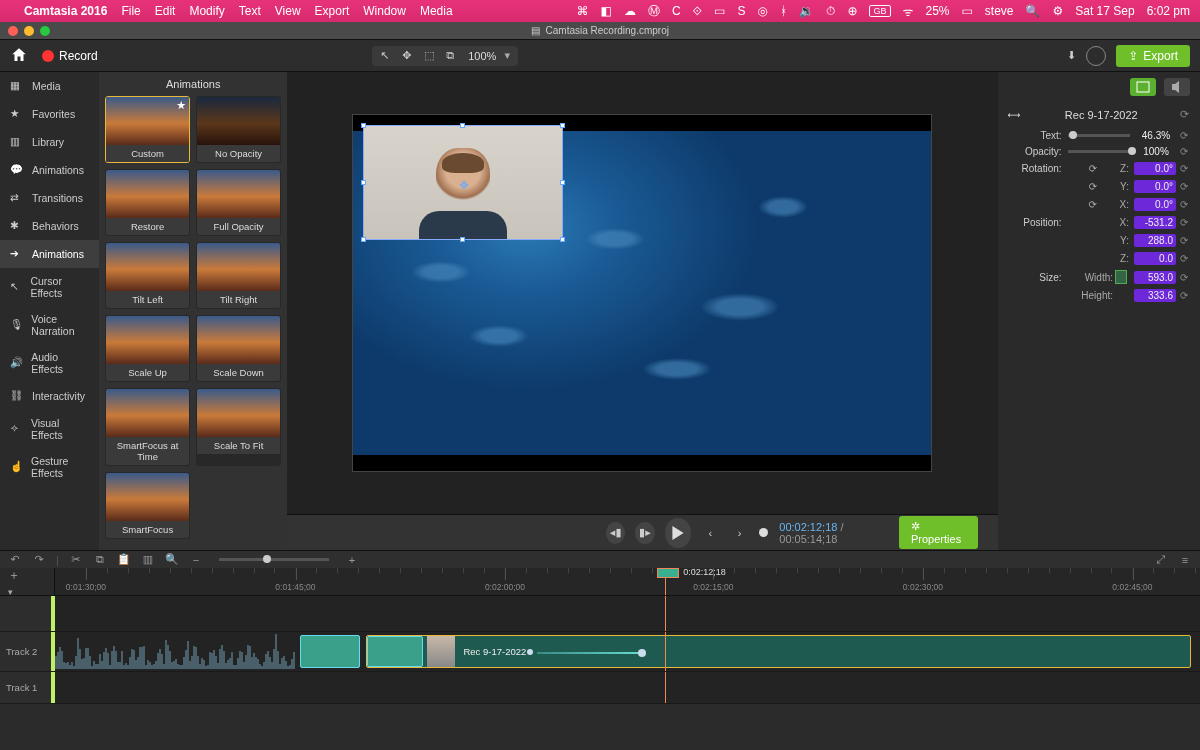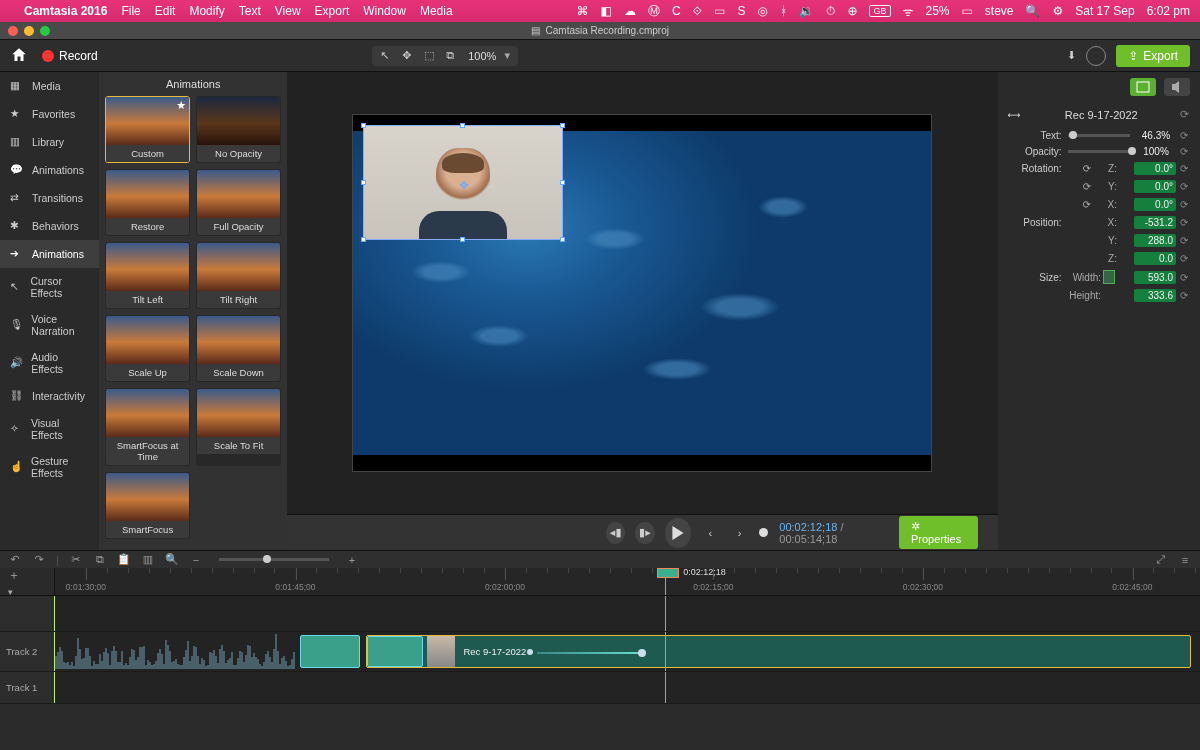--- a/index.html
+++ b/index.html
@@ -63,21 +63,21 @@
   .props { width:206px; background:#2a2a2a; padding:6px 10px;}
   .props-tabs {display:flex;gap:8px;justify-content:flex-end;margin-bottom:8px;}
   .props-tab{width:26px;height:18px;background:#444;border-radius:3px;}
   .props-tab.sel{background:#5cb030;}
   .props-title{display:flex;align-items:center;font-size:11px;color:#ddd;padding:4px 0;}
   .prow{display:flex;align-items:center;margin:5px 0;font-size:10px;}
   .prow .lbl{width:54px;text-align:right;margin-right:6px;}
   .prow .slider{flex:1;height:3px;background:#555;position:relative;margin-right:6px;}
   .prow .slider .knob{position:absolute;top:-3px;width:8px;height:8px;background:#ccc;border-radius:50%;}
   .prow .val{width:40px;text-align:center;color:#eee;font-size:10px;}
-  .prow .numbox{width:42px;background:#15803d;padding:1px 3px;text-align:right;font-size:10px;color:#eee;border-radius:2px;margin-left:15px;}
+  .prow .numbox{width:42px;background:#6d28d9;padding:1px 3px;text-align:right;font-size:10px;color:#eee;border-radius:2px;margin-left:3px;}
   .prow .axis{color:#aaa;margin-left:auto;margin-right:2px;}
   .reset{margin-left:4px;color:#888;width:10px;display:inline-block;}
   .lock{width:12px;height:14px;border:1px solid #5a5;background:#364;display:inline-block;margin-right:4px;}
   
   .tl-tools{height:18px;background:#2f2f2f;display:flex;align-items:center;gap:10px;padding:0 8px;border-top:1px solid #111;}
   .tl-tool{width:14px;height:12px;color:#999;display:flex;align-items:center;justify-content:center;}
   .zoom-slider{width:110px;height:3px;background:#555;position:relative;margin:0 6px;}
   .zoom-slider::after{content:'';position:absolute;left:40%;top:-3px;width:8px;height:8px;background:#ccc;border-radius:50%;}
   .timeline{background:#262626;}
   .tl-ruler{height:28px;display:flex;position:relative;border-bottom:1px solid #111;}
@@ -85,21 +85,21 @@
   .tl-ruler-body{flex:1;position:relative;background:#262626;}
   .tick{position:absolute;top:14px;font-size:8.5px;color:#888;transform:translateX(-50%);}
   .tick::before{content:'';position:absolute;left:50%;top:-14px;width:1px;height:12px;background:#555;}
   .playhead{position:absolute;top:0;bottom:0;width:1px;background:#e85;z-index:5;}
   .playhead-hd{position:absolute;top:0;left:-8px;width:22px;height:10px;background:#3ab090;border:1px solid #e85;}
   .playhead-time{position:absolute;top:-1px;left:18px;font-size:9px;color:#ddd;white-space:nowrap;}
   .tracks{}
   .track{display:flex;height:32px;border-bottom:1px solid #1a1a1a;}
   .track.t2{height:40px;}
   .track.spacer{height:36px;}
-  .track-hdr{width:55px;background:#2d2d2d;display:flex;align-items:center;padding-left:6px;font-size:9.5px;color:#aaa;border-right:1px solid #bef264;}
+  .track-hdr{width:55px;background:#2d2d2d;display:flex;align-items:center;padding-left:6px;font-size:9.5px;color:#aaa;border-right:4px solid #bef264;}
   .track-body{flex:1;position:relative;background:#232323;overflow:hidden;}
   .clip{position:absolute;top:3px;bottom:3px;background:#3aa08a;border-radius:2px;border:1px solid #6de;overflow:hidden;}
   .clip.main{background:#1e5a50;border:1px solid #e8b83a;display:flex;align-items:center;}
   .clip-thumb{width:28px;height:100%;background:linear-gradient(#c8b8a8,#888);margin:0 4px;}
   .clip-lbl{font-size:9.5px;color:#eee;margin-left:4px;}
   .anim-arrow{position:absolute;height:2px;background:linear-gradient(90deg,#3a8a8a,#6dc);top:50%;}
   .anim-arrow::after{content:'';position:absolute;right:-4px;top:-3px;width:8px;height:8px;background:#cde;border-radius:50%;}
   .wave{position:absolute;left:0;top:0;bottom:0;width:240px;opacity:.7;}
   .wave span{position:absolute;bottom:2px;width:2px;background:#5a7a8a;}
   svg{display:block;}

